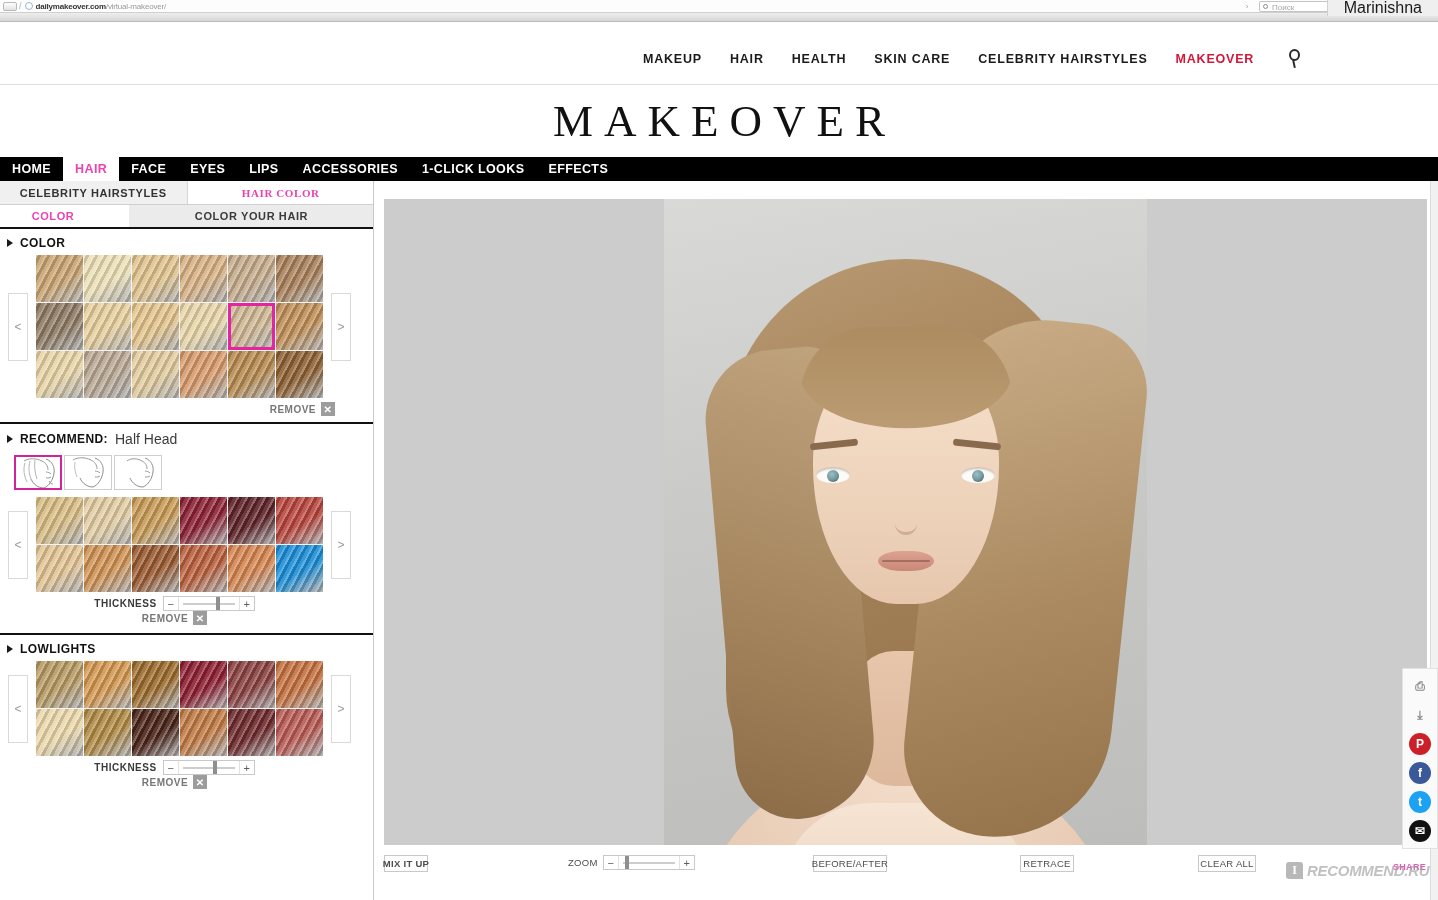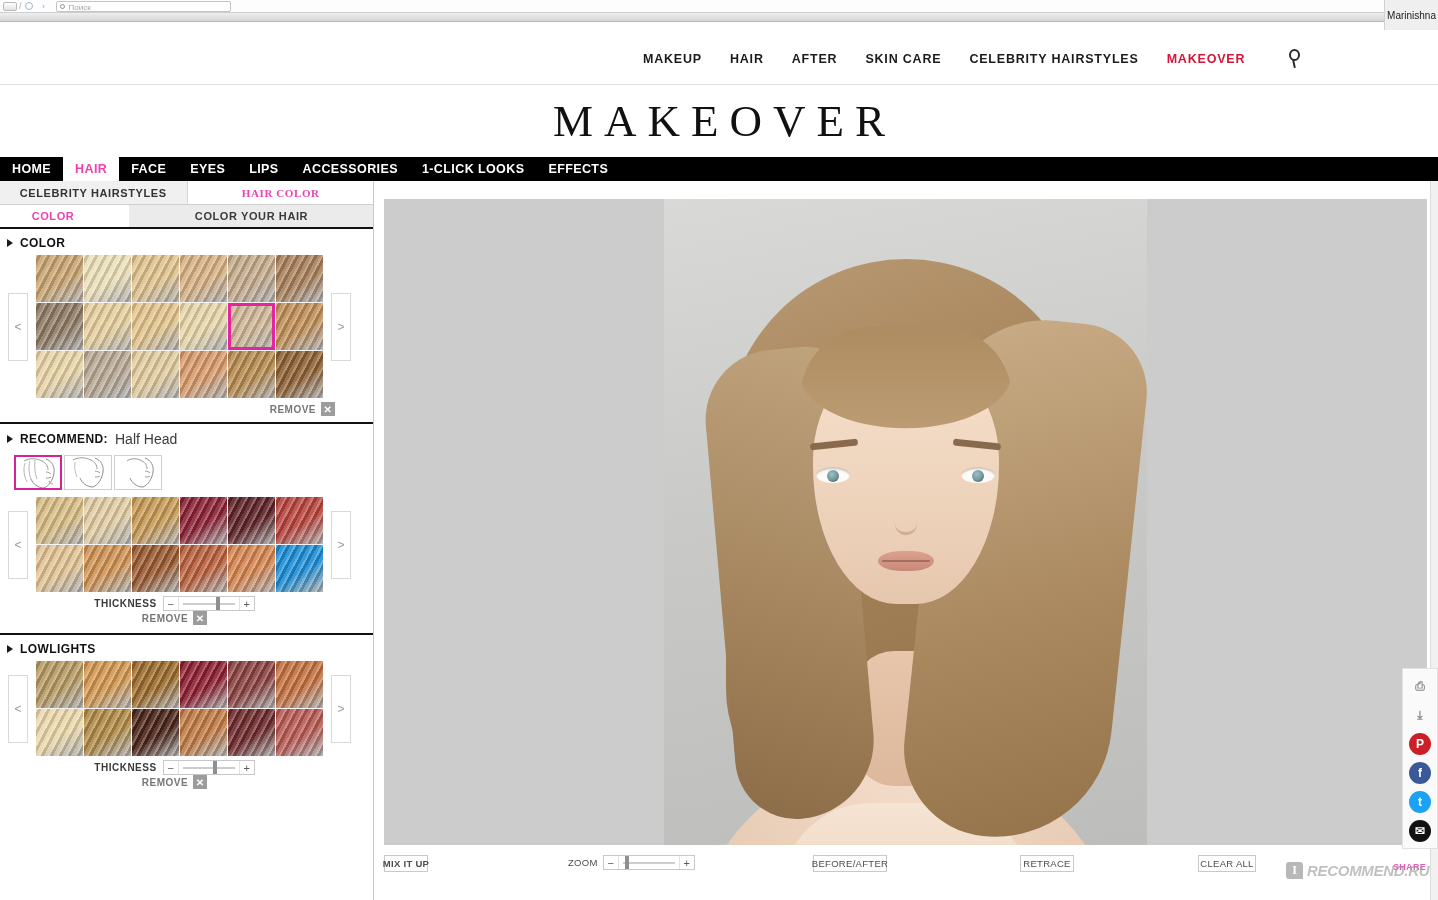--- a/index.html
+++ b/index.html
@@ -55,24 +55,24 @@
   .bb-search .mag {
     position: absolute; left: 3px; top: 2px;
     width: 5px; height: 5px; border: 1px solid #8f8f8f; border-radius: 50%;
   }
   .chrome-strip {
     position: absolute; left: 0; top: 13px; width: 1438px; height: 9px;
     background: linear-gradient(#eeeeee,#d6d6d6);
     border-bottom: 1px solid #b9b9b9;
   }
   .user-badge {
-    position: absolute; right: 0; top: 0; height: 30px;
-    display: flex; align-items: center; padding: 0 2px;
+    position: absolute; right: 0; top: 0; height: 16px;
+    display: flex; align-items: center; padding: 0 16px;
     background: #efefef; border-left: 1px solid #d0d0d0;
-    font-size: 10px; color: #1a1a1a;
+    font-size: 16px; color: #1a1a1a;
     z-index: 6;
   }
 
   
   .site-header {
     position: absolute; left: 0; top: 22px; width: 1438px; height: 63px;
     background: #fff;
     border-bottom: 1px solid #dedede;
     display: flex; align-items: center;
   }
@@ -403,36 +403,39 @@
 </style>
 </head>
 <body>
 
 <div id="page">
 
   <div class="browser-bar">
     <div class="bb-btn"></div>
     <span class="bb-slash">/</span>
     <div class="bb-globe"></div>
+    <div class="bb-url">
+      <span class="dom">dailymakeover.com</span><span class="path">/virtual-makeover/</span>
+    </div>
     <div class="bb-go">›</div>
     <div class="bb-search">
       <span class="mag"></span>
       <span>Поиск</span>
     </div>
   </div>
   <div class="chrome-strip"></div>
   <div class="user-badge">
     <span>Marinishna</span>
   </div>
 
   <div class="site-header"></div>
   <div class="main-nav">
     <a href="#">MAKEUP</a>
     <a href="#">HAIR</a>
-    <a href="#">AFTER</a>
+    <a href="#">HEALTH</a>
     <a href="#">SKIN CARE</a>
     <a href="#">CELEBRITY HAIRSTYLES</a>
     <a href="#" class="accent">MAKEOVER</a>
   </div>
   <div class="nav-search">
     <span class="ring"></span>
     <span class="stem"></span>
   </div>
 
   <div class="banner">

